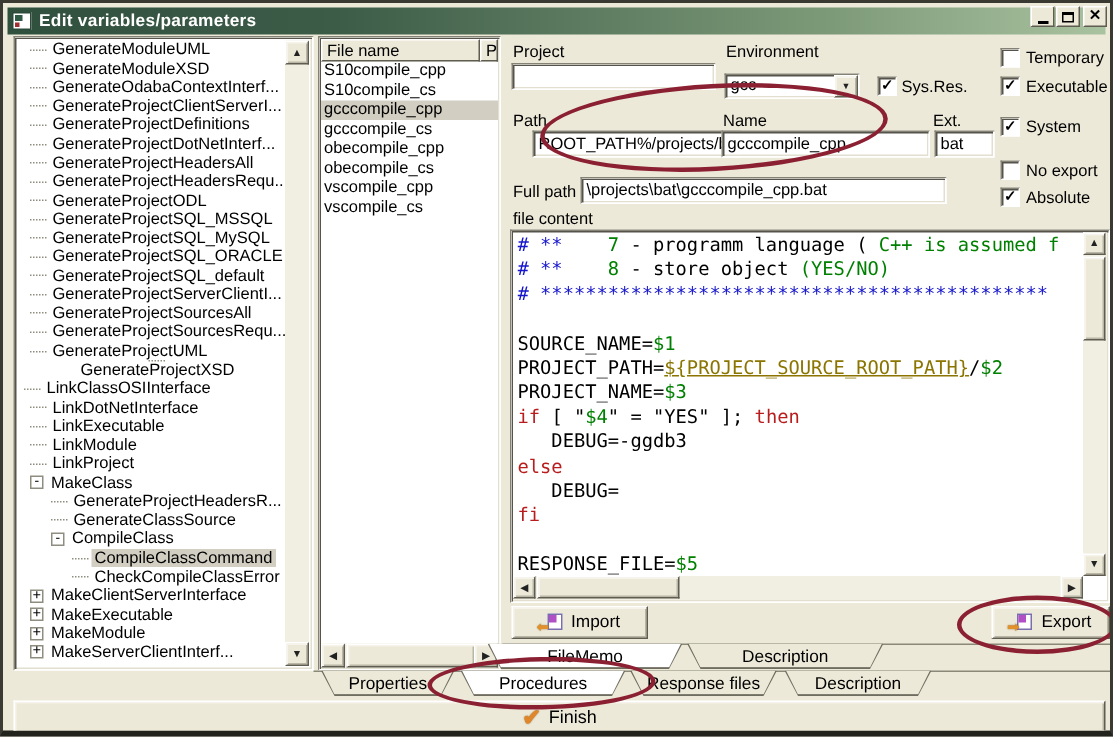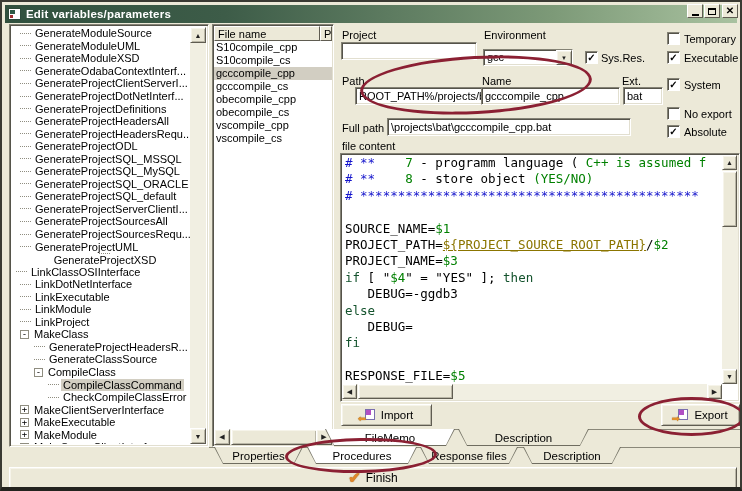--- a/index.html
+++ b/index.html
@@ -70,21 +70,21 @@
   .flag0{ top:30px; } .flag1{ top:49px; } .flag2{ top:76px; } .flag3{ top:105px; } .flag4{ top:123px; }
   #sysres { position:absolute; left:583px; top:49px; display:flex; align-items:center; gap:3px; }
   #combo-env { position:absolute; left:481px; top:47px; width:90px; height:17px; background:#fff; }
   #combo-env .val { position:absolute; left:3px; top:1px; }
   #combo-env .drop { position:absolute; right:0; top:0; width:16px; height:15px; font-size:6px; }
   
   #code-box { position:absolute; left:338px; top:151px; width:400px; height:249px; background:#fff; }
   #code-text { position:absolute; left:4px; top:1px; right:17px; bottom:17px; overflow:hidden;
                font-family:"DejaVu Sans Mono",monospace; font-size:12.5px; line-height:16.4px; }
   .cline { white-space:pre; height:16.4px; }
-  .c-cm{color:#1515cc;} .c-kw{color:#14532d;} .c-num{color:#008000;} .c-grn{color:#008000;}
+  .c-cm{color:#1515cc;} .c-kw{color:#b91c1c;} .c-num{color:#008000;} .c-grn{color:#008000;}
   .c-var{color:#8b7500;text-decoration:underline;} .c-txt{color:#000;}
   #code-vscroll { position:absolute; right:1px; top:1px; width:16px; bottom:17px; background:#f1efe2; }
   #code-hscroll { position:absolute; left:1px; bottom:1px; right:17px; height:16px; background:#f1efe2; }
   
   .btn { position:absolute; display:flex; align-items:center; justify-content:center; gap:5px; font-size:11.5px; }
   #btn-import { left:339px; top:402px; width:91px; height:22px; }
   #btn-export { left:659px; top:402px; width:79px; height:22px; }
   #btn-finish { left:7px;  top:465px; width:728px; height:22px; font-size:12px; }
   .io-icon { position:relative; width:16px; height:13px; flex:none; }
   .io-icon .page { position:absolute; right:1px; top:0; width:10px; height:11px; background:#fff; border:1px solid #7a6fae; }
@@ -128,45 +128,41 @@
       <span class="glyph-max"></span>
     </div>
   <div class="tb-btn" id="btn-close">
       <span class="glyph-close">✕</span>
     </div>
 
   <div id="tree-panel" class="sunken">
     <div id="tree">
         <div class="trow" style="padding-left: 8px;">
           <span class="stub"></span>
-          <span class="tlabel">GenerateModuleSource</span>
-        </div>
-        <div class="trow" style="padding-left: 8px;">
-          <span class="stub"></span>
           <span class="tlabel">GenerateModuleUML</span>
         </div>
         <div class="trow" style="padding-left: 8px;">
           <span class="stub"></span>
           <span class="tlabel">GenerateModuleXSD</span>
         </div>
         <div class="trow" style="padding-left: 8px;">
           <span class="stub"></span>
           <span class="tlabel">GenerateOdabaContextInterf...</span>
         </div>
         <div class="trow" style="padding-left: 8px;">
           <span class="stub"></span>
           <span class="tlabel">GenerateProjectClientServerI...</span>
         </div>
         <div class="trow" style="padding-left: 8px;">
           <span class="stub"></span>
+          <span class="tlabel">GenerateProjectDefinitions</span>
+        </div>
+        <div class="trow" style="padding-left: 8px;">
+          <span class="stub"></span>
           <span class="tlabel">GenerateProjectDotNetInterf...</span>
-        </div>
-        <div class="trow" style="padding-left: 8px;">
-          <span class="stub"></span>
-          <span class="tlabel">GenerateProjectDefinitions</span>
         </div>
         <div class="trow" style="padding-left: 8px;">
           <span class="stub"></span>
           <span class="tlabel">GenerateProjectHeadersAll</span>
         </div>
         <div class="trow" style="padding-left: 8px;">
           <span class="stub"></span>
           <span class="tlabel">GenerateProjectHeadersRequ...</span>
         </div>
         <div class="trow" style="padding-left: 8px;">

